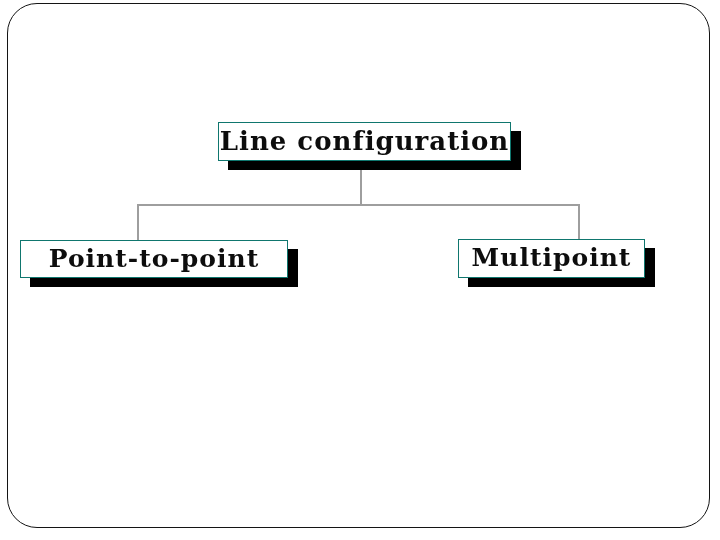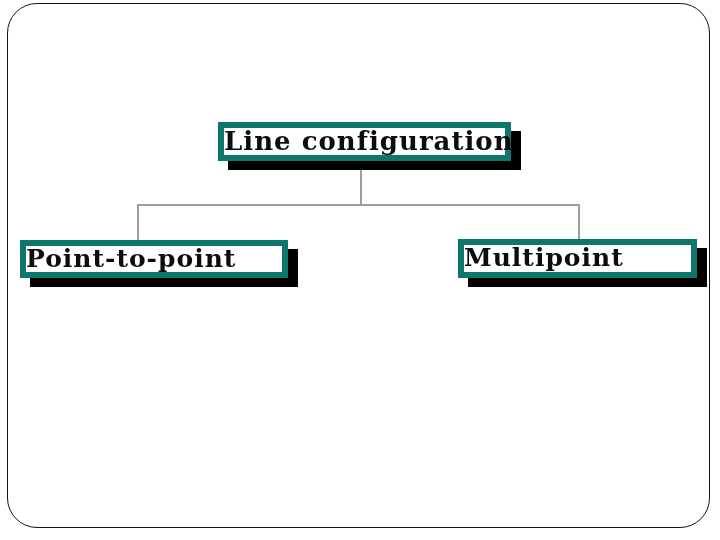--- a/index.html
+++ b/index.html
@@ -22,25 +22,26 @@
     width: 703px;
     height: 525px;
     border: 1.5px solid #141414;
     border-radius: 30px;
     box-sizing: border-box;
     background: #ffffff;
   }
   .node {
     position: absolute;
     background: #ffffff;
-    border: 6px solid #0f766e;
+    border: 1px solid #0f766e;
     box-sizing: border-box;
     box-shadow: 10px 9px 0 #000000;
     display: flex;
     align-items: center;
+    justify-content: center;
     z-index: 3;
   }
   .node-label {
     font-weight: 700;
     color: #0d0d0d;
     letter-spacing: 1px;
     white-space: nowrap;
     line-height: 1;
     padding-bottom: 2px;
   }
@@ -53,21 +54,21 @@
   .node-root .node-label { font-size: 26px; }
   .node-left {
     left: 20px;
     top: 240px;
     width: 268px;
     height: 38px;
   }
   .node-right {
     left: 458px;
     top: 239px;
-    width: 239px;
+    width: 187px;
     height: 39px;
   }
   .node-left .node-label,
   .node-right .node-label { font-size: 25px; }
 
   .connector {
     position: absolute;
     background: #9e9e9e;
     z-index: 1;
   }

